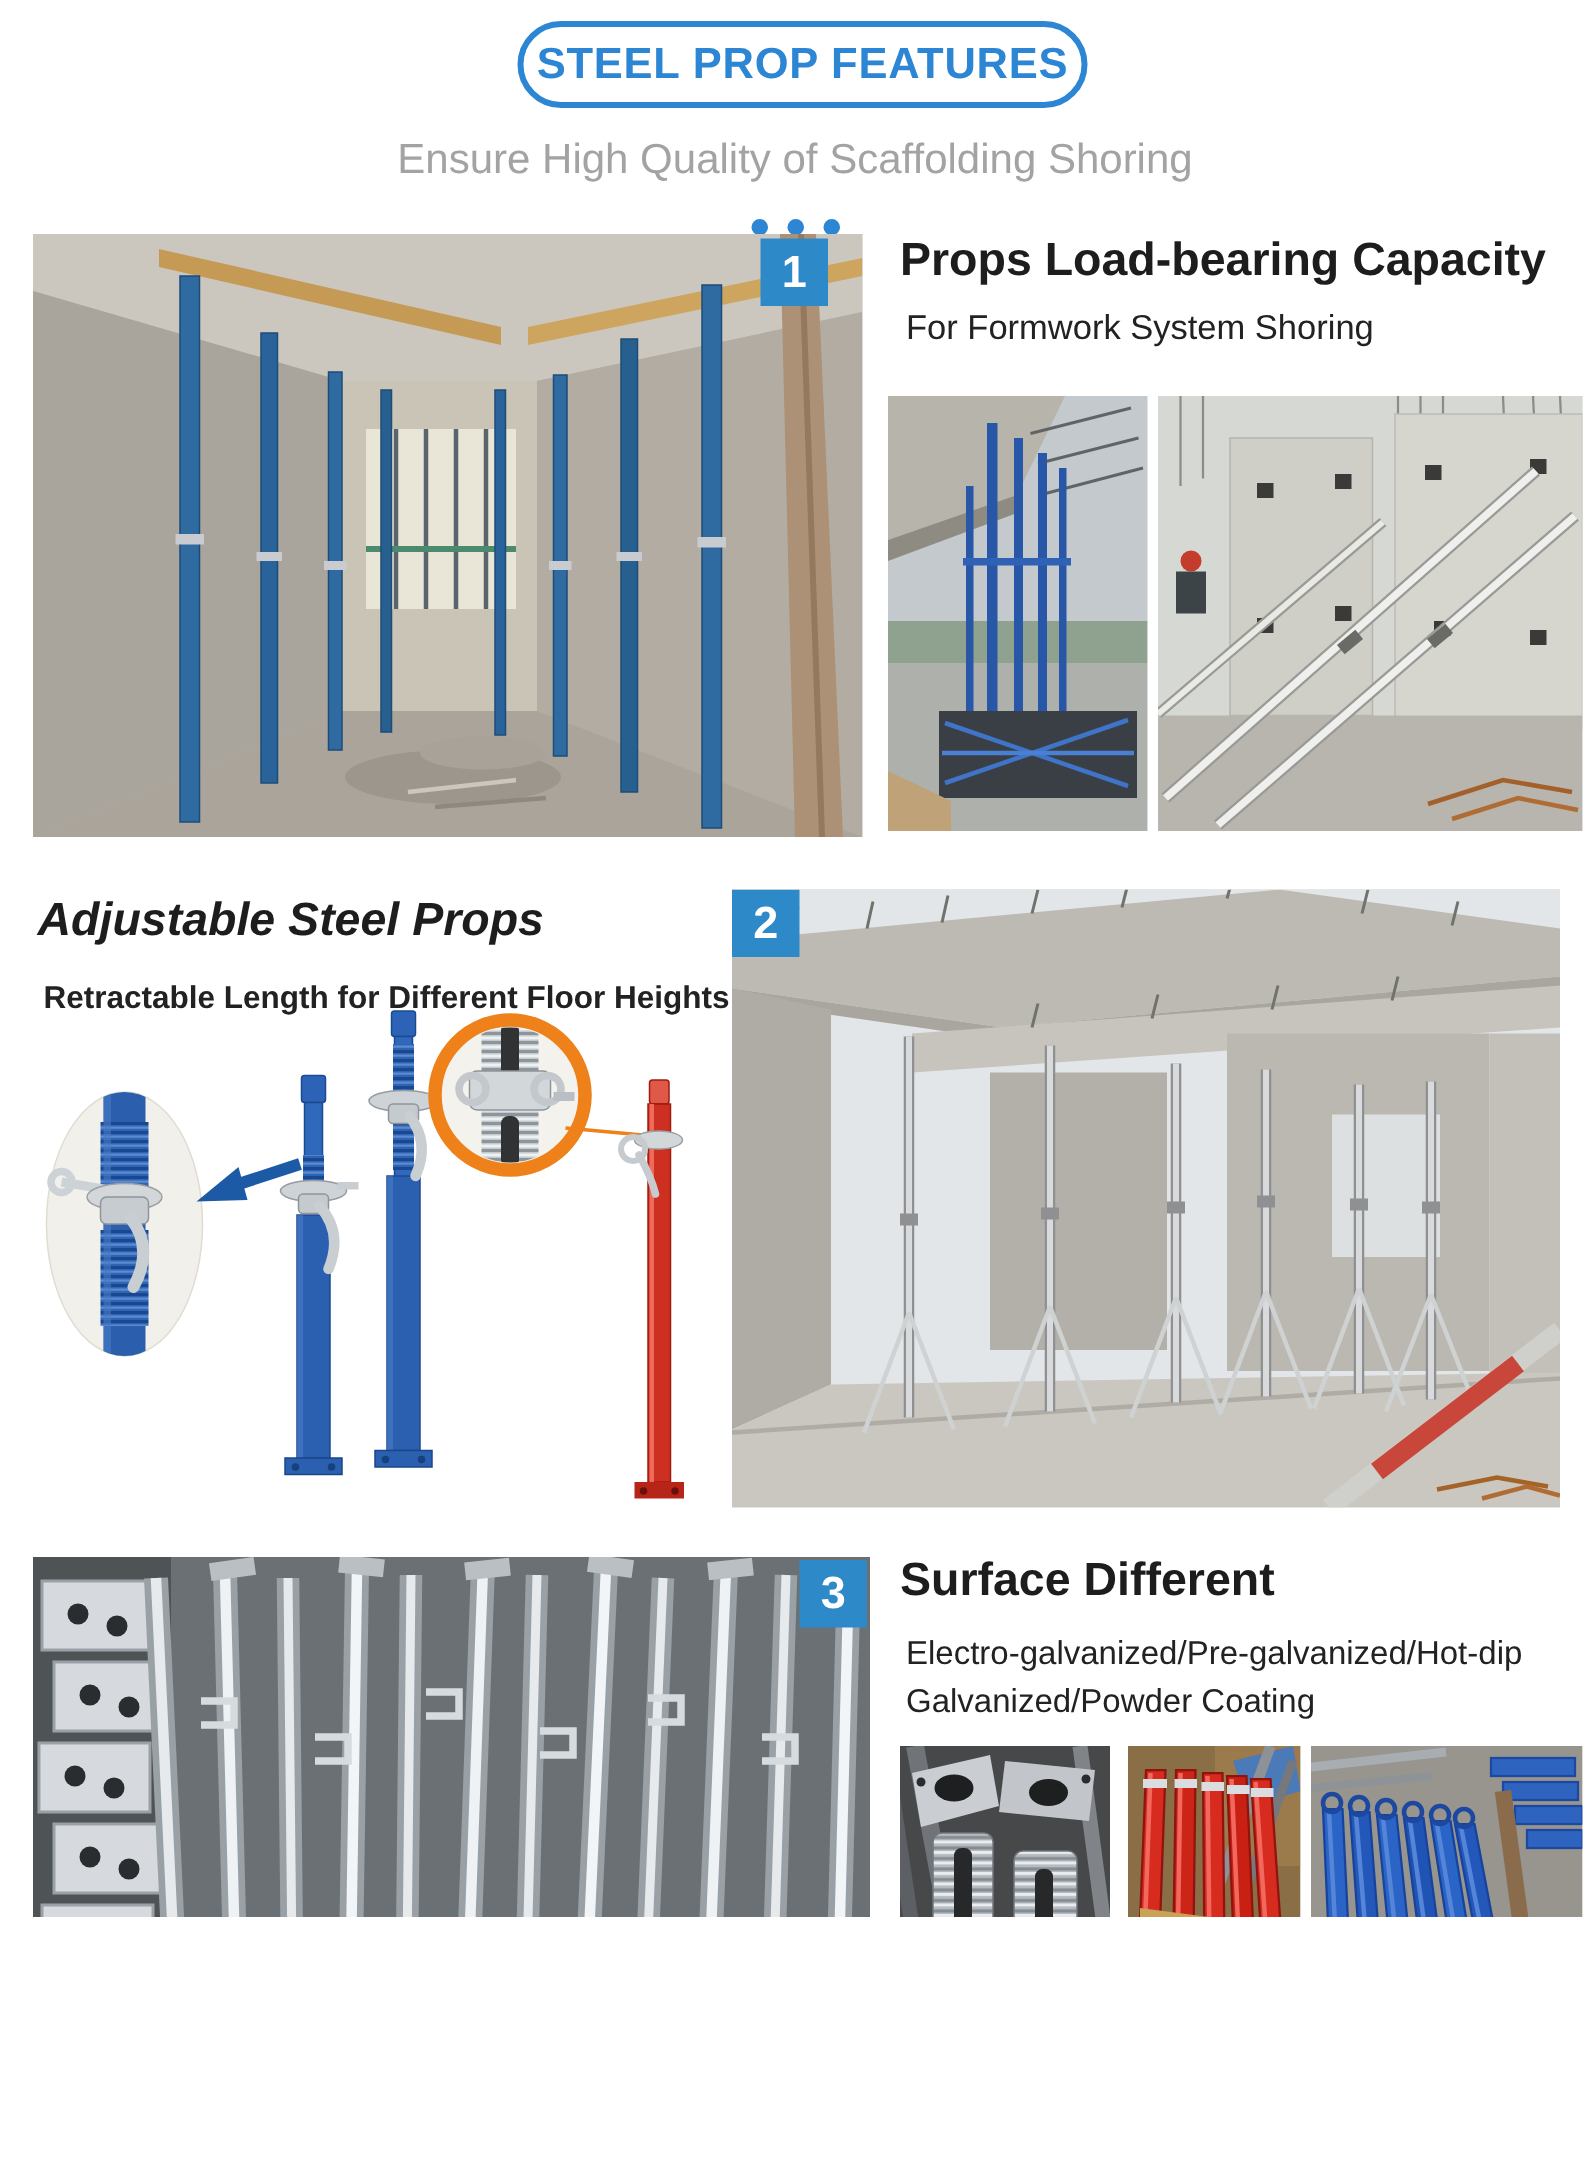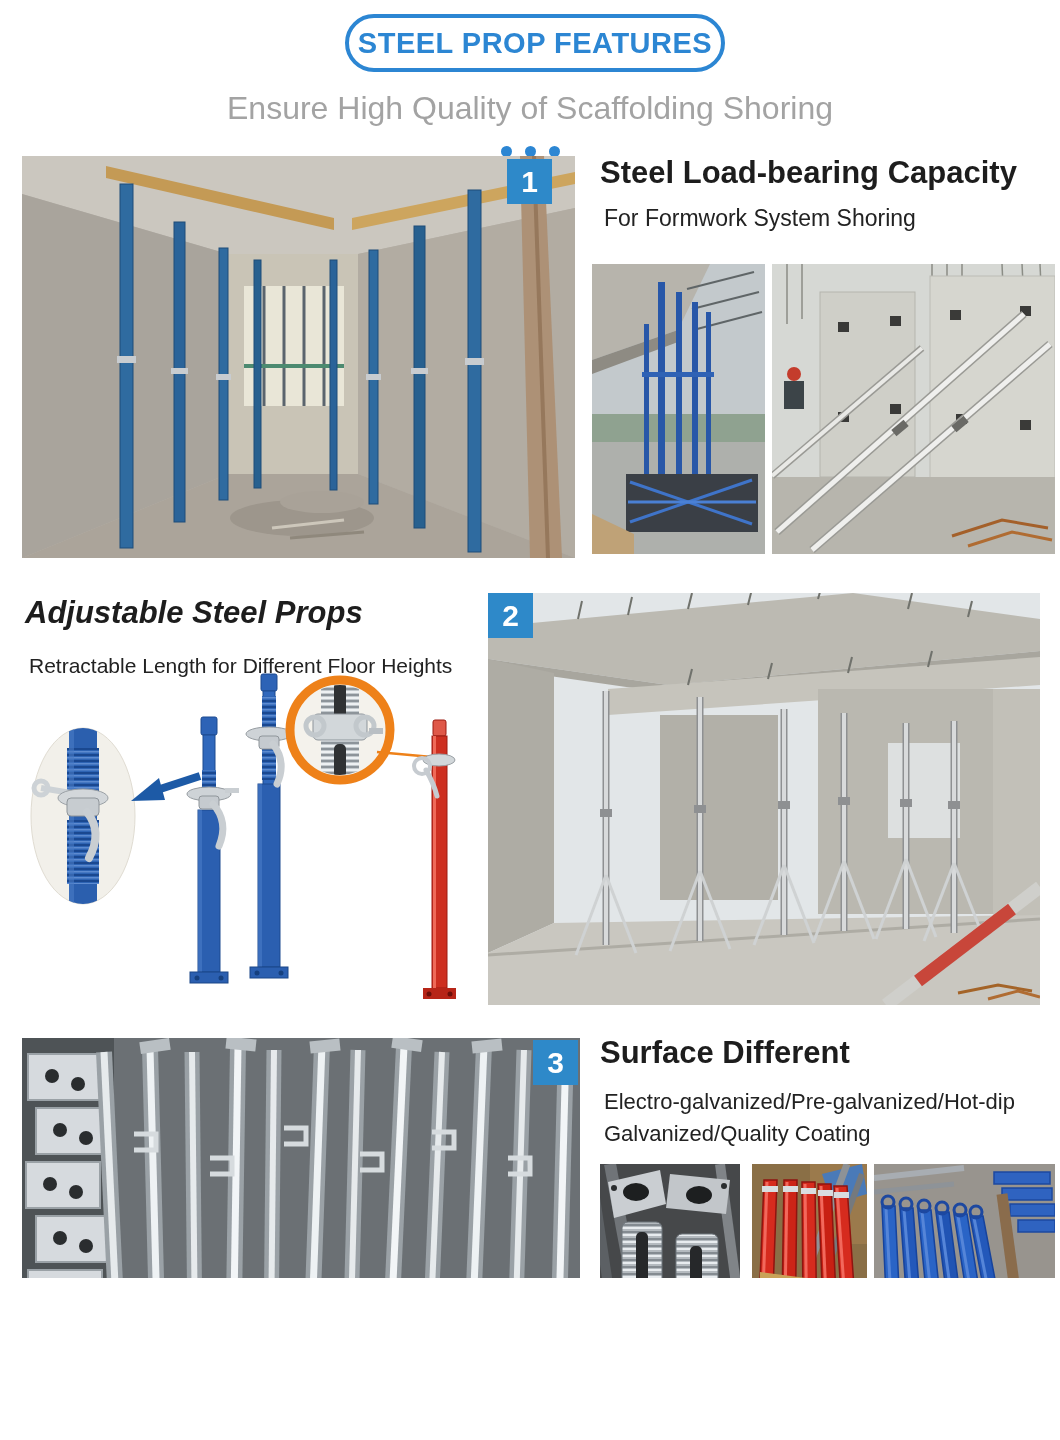--- a/index.html
+++ b/index.html
@@ -4,37 +4,37 @@
 <style>
   html,body{margin:0;padding:0;background:#ffffff;}
   .page{position:relative;width:1060px;height:1278px;background:#ffffff;overflow:hidden;
         font-family:"Liberation Sans",sans-serif;color:#1d1d1d;}
 
   
   .title-pill{position:absolute;left:345px;top:14px;width:380px;height:58px;border:4px solid #2c86d3;
               border-radius:33px;box-sizing:border-box;display:flex;align-items:center;justify-content:center;
               color:#2c86d3;font-size:29px;font-weight:bold;letter-spacing:0.5px;}
   .subtitle{position:absolute;left:0;top:90px;width:1060px;text-align:center;
-            font-size:32px;color:#a3a3a3;}
+            font-size:28px;color:#a3a3a3;}
   .dots{position:absolute;left:0;top:146px;width:1060px;display:flex;justify-content:center;gap:13px;}
   .dot{width:11px;height:11px;border-radius:50%;background:#2c86d3;}
 
   
   .sec-head{position:absolute;margin:0;font-size:31px;line-height:38px;font-weight:bold;color:#1d1d1d;}
   .sec-sub{position:absolute;margin:4px;font-size:23px;line-height:32px;color:#222;}
   .badge{position:absolute;width:45px;height:45px;background:#2e89c9;color:#ffffff;
          font-size:30px;font-weight:bold;display:flex;align-items:center;justify-content:center;}
 
   figure.photo{position:absolute;margin:0;overflow:hidden;background:#cfcfca;}
   figure.photo svg{display:block;}
 
   #s1-head{left:600px;top:154px;}
   #s1-sub{left:600px;top:198px;}
   #s2-head{left:25px;top:594px;font-style:italic;}
-  #s2-sub{left:25px;top:646px;font-size:21px;}
+  #s2-sub{left:25px;top:646px;font-size:21px;font-weight:bold;}
   #s3-head{left:600px;top:1034px;}
   #s3-sub{left:600px;top:1082px;width:445px;font-size:22px;}
 
   #p-main1{left:22px;top:156px;width:553px;height:402px;}
   #p-1a{left:592px;top:264px;width:173px;height:290px;}
   #p-1b{left:772px;top:264px;width:283px;height:290px;}
   #g-props{position:absolute;left:25px;top:670px;width:465px;height:345px;}
   #p-2{left:488px;top:593px;width:552px;height:412px;}
   #p-main3{left:22px;top:1038px;width:558px;height:394px;}
   #p-3a{left:600px;top:1164px;width:140px;height:268px;}
@@ -97,21 +97,21 @@
           <rect x="344" y="218" width="15" height="6"></rect>
         <rect x="389" y="212" width="17" height="6"></rect>
           <rect x="443" y="202" width="19" height="7"></rect>
       </g>
       <polygon points="498,0 522,0 540,402 508,402" fill="#ad9176"></polygon>
       <line x1="512" y1="0" x2="526" y2="402" stroke="#96785c" stroke-width="4"></line>
     </svg>
     <div class="badge" id="badge1" style="left:485px;top:3px;">1</div>
   </figure>
 
-  <h2 class="sec-head" id="s1-head">Steel Load-bearing Capacity</h2>
+  <h2 class="sec-head" id="s1-head">Props Load-bearing Capacity</h2>
   <p class="sec-sub" id="s1-sub">For Formwork System Shoring</p>
 
   <figure class="photo" id="p-1a">
     <svg width="173" height="290" viewBox="0 0 173 290">
       <rect width="173" height="290" fill="#c3c9cc"></rect>
       <rect y="150" width="173" height="140" fill="#aeb0ac"></rect>
       <rect y="150" width="173" height="28" fill="#8fa290"></rect>
       <polygon points="0,0 118,0 86,66 0,96" fill="#b7b4ac"></polygon>
       <polygon points="0,96 86,66 86,78 0,110" fill="#8e8b83"></polygon>
       <line x1="95" y1="25" x2="162" y2="8" stroke="#5f6567" stroke-width="2"></line>
@@ -409,21 +409,21 @@
         <path d="M262,90 h22 v16 h-22"></path>
         <path d="M338,116 h22 v16 h-22"></path>
         <path d="M410,94 h22 v16 h-22"></path>
         <path d="M486,120 h22 v16 h-22"></path>
       </g>
     </svg>
     <div class="badge" id="badge3" style="left:511px;top:2px;">3</div>
   </figure>
 
   <h2 class="sec-head" id="s3-head">Surface Different</h2>
-  <p class="sec-sub" id="s3-sub">Electro-galvanized/Pre-galvanized/Hot-dip Galvanized/Quality Coating</p>
+  <p class="sec-sub" id="s3-sub">Electro-galvanized/Pre-galvanized/Hot-dip Galvanized/Powder Coating</p>
 
   <figure class="photo" id="p-3a">
     <svg width="140" height="268" viewBox="0 0 140 268">
       <defs>
         <pattern id="thr6" width="8" height="7" patternUnits="userSpaceOnUse">
           <rect width="8" height="7" fill="#b4babf"></rect>
           <rect width="8" height="2" fill="#e8ecef"></rect>
           <rect y="4" width="8" height="2" fill="#848b91"></rect>
         </pattern>
       </defs>

